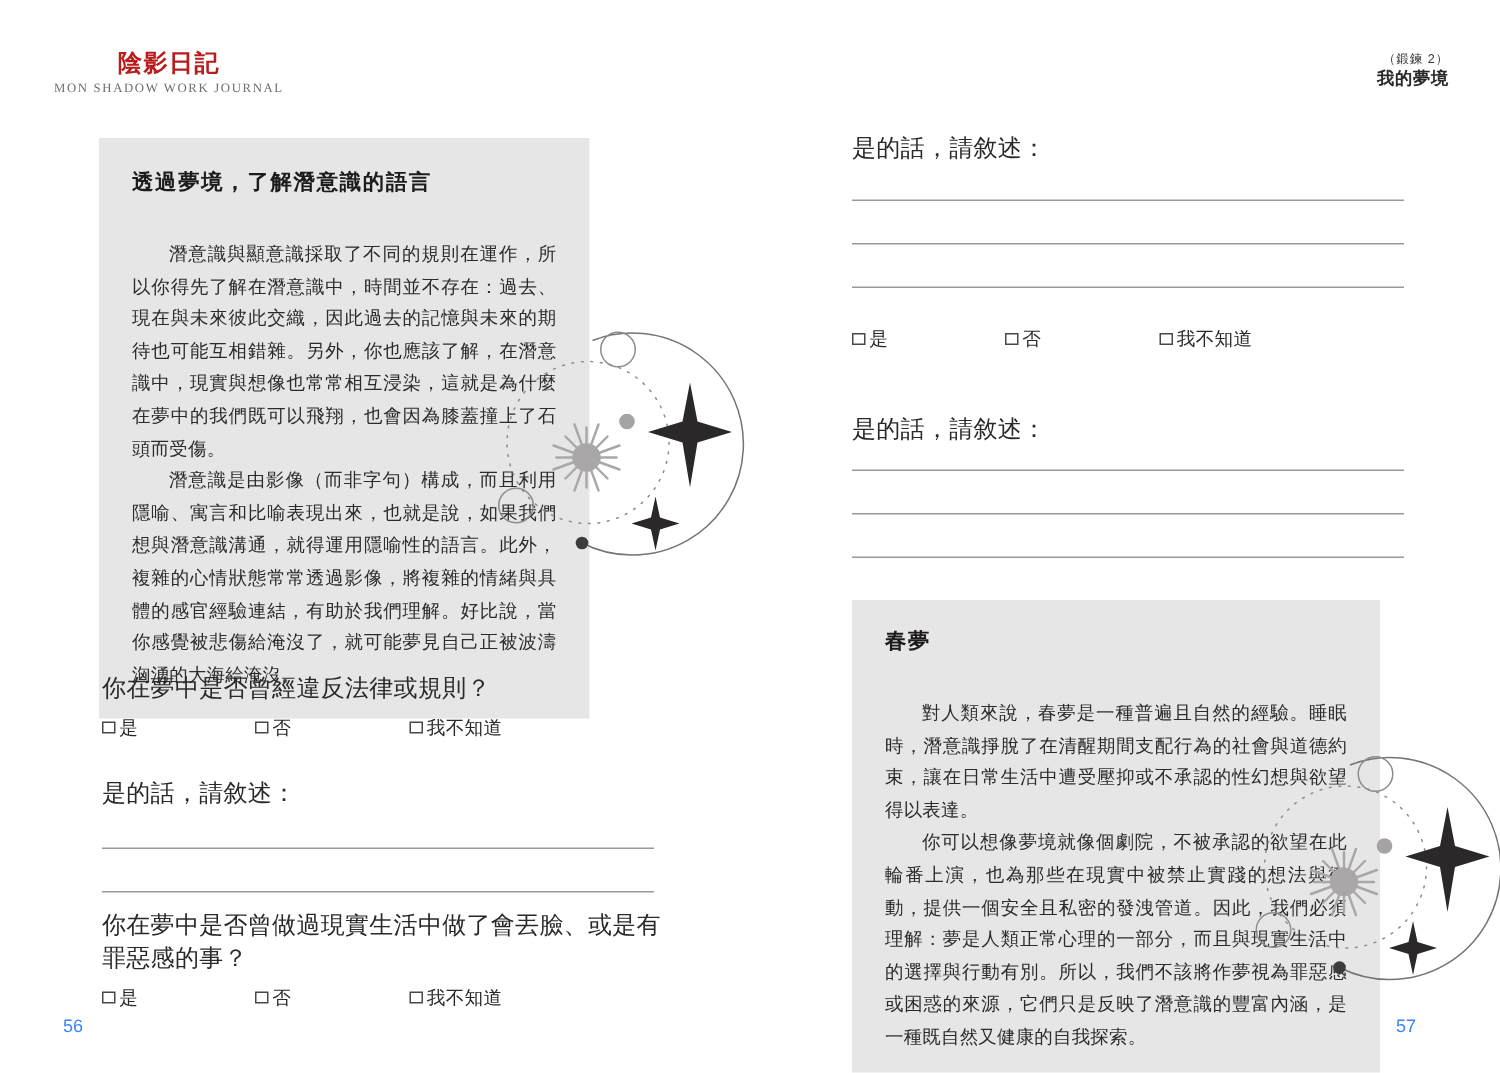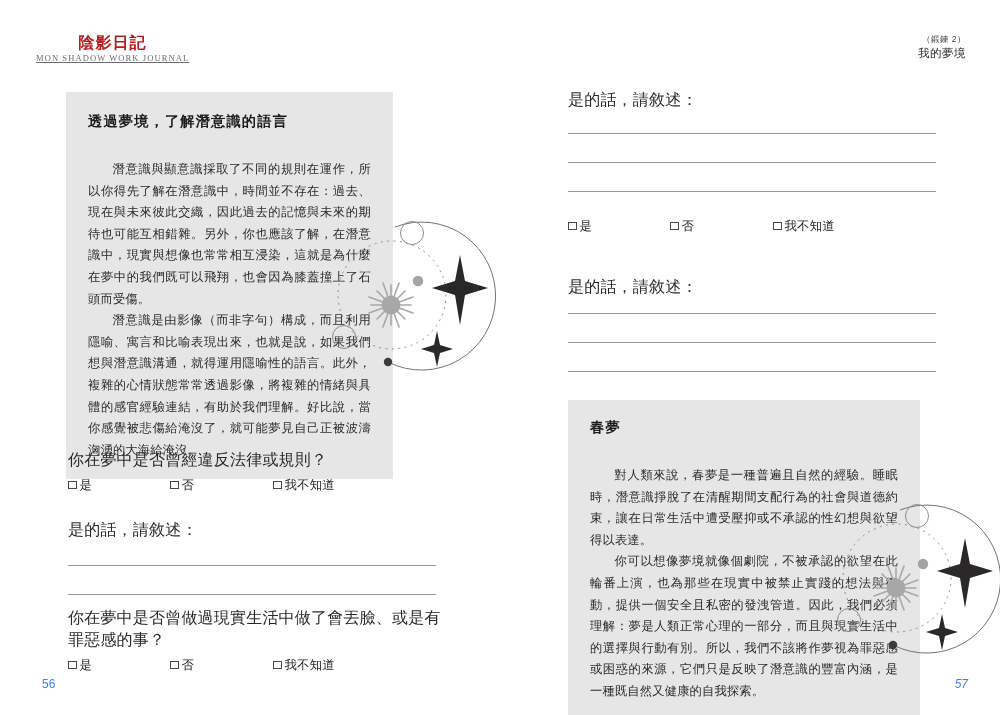--- a/index.html
+++ b/index.html
@@ -34,52 +34,51 @@
     letter-spacing: 1px;
     color: #b91c1c;
     text-align: center;
   }
   .hdr-left .en {
     font-size: 8.5px;
     letter-spacing: 1.1px;
     color: #6e6d6f;
     font-family: "Liberation Serif", "DejaVu Serif", serif;
     margin-top: 2px;
-    text-decoration: underline;
   }
   .hdr-right {
     position: absolute;
     right: 34px;
     top: 34px;
     text-align: right;
     line-height: 1.3;
   }
   .hdr-right .sup {
     font-size: 8.5px;
     color: #3d3b3c;
     letter-spacing: .5px;
   }
   .hdr-right .ttl {
     font-size: 11.5px;
-    font-weight: normal;
+    font-weight: bold;
     color: #2a2829;
     letter-spacing: .5px;
     margin-top: 1px;
   }
 
   
   .pgnum {
     position: absolute;
     bottom: 24px;
     font-size: 12px;
     color: #3b82f6;
     font-family: "Liberation Sans", sans-serif;
   }
   .pgnum.left  { left: 42px; }
-  .pgnum.right { right: 32px; font-style: italic; }
+  .pgnum.right { right: 56px; }
 
   
   .cjk {
     font-family: "Liberation Sans", "DejaVu Sans", sans-serif;
     color: #2b2829;
   }
   .para {
     font-size: 12.4px;
     line-height: 22.2px;
     letter-spacing: .2px;

